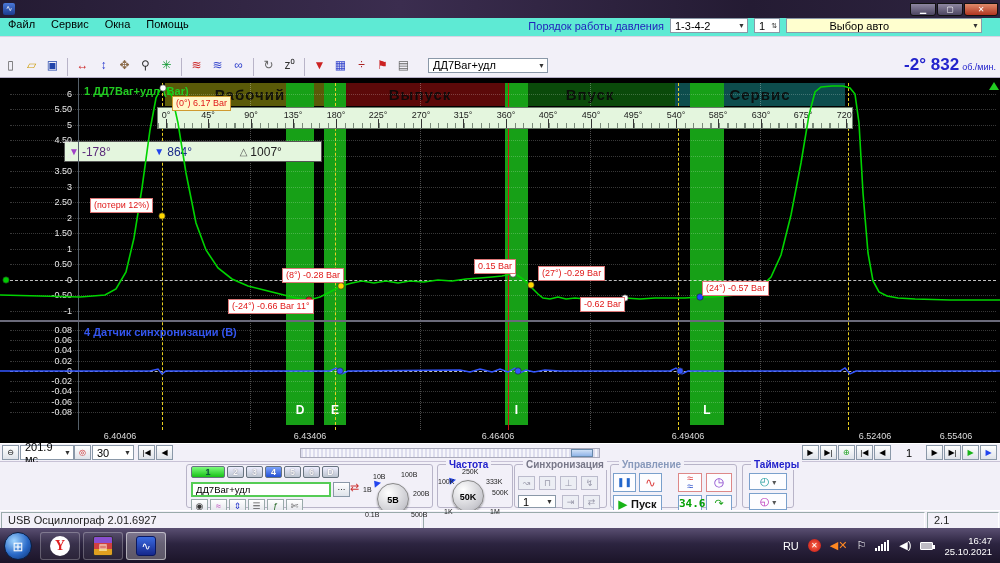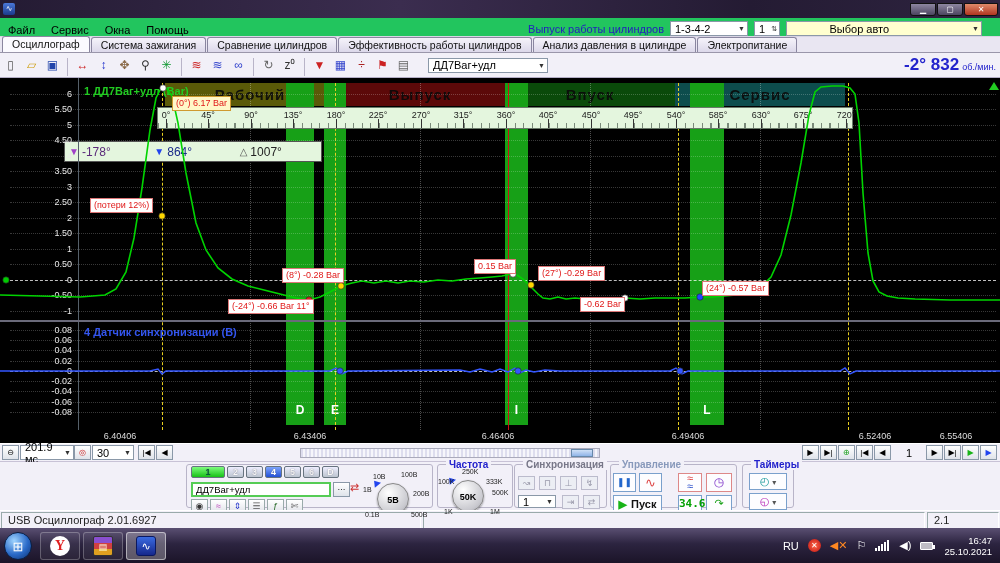--- a/index.html
+++ b/index.html
@@ -13,22 +13,22 @@
     display:flex; align-items:center; color:#fff; }
   #app-icon { width:12px; height:12px; margin:0 4px 0 3px; background:linear-gradient(#4a78d8,#1b3a8c);
     border-radius:2px; color:#fff; font-size:8px; line-height:12px; text-align:center; }
   #title-text { font-size:11px; text-shadow:0 1px 2px #000; }
   #winbtns { margin-left:auto; display:flex; margin-right:2px; }
   .wbtn { width:26px; height:13px; margin-left:1px; border:1px solid #111; border-radius:0 0 3px 3px;
     background:linear-gradient(#8d86a0,#4c4560); color:#fff; font-size:8px; line-height:11px; text-align:center; }
   .wbtn.close { background:linear-gradient(#e08a6a,#b03520); width:34px; }
 
   
-  #menubar { position:absolute; left:0; top:18px; width:1000px; height:19px; background:#22c55e;
-    border-bottom:1px solid #d8d4e4; display:flex; align-items:flex-end; }
+  #menubar { position:absolute; left:0; top:18px; width:1000px; height:19px; background:#5eead4;
+    border-bottom:1px solid #d8d4e4; display:flex; align-items:flex-start; }
   .menu-item { padding:2px 8px; color:#000; }
   #menubar-right { margin-left:auto; display:flex; align-items:center; }
   #cyl-label { color:#2222bb; margin-right:6px; }
   .combo { background:#fff; border:1px solid #8a98a8; height:15px; display:flex; align-items:center;
     padding:0 2px 0 4px; font-size:11px; }
   .combo .arr { margin-left:auto; font-size:7px; color:#333; padding-left:6px; }
   #cyl-combo { width:78px; margin-right:6px; }
   #cyl-spin { width:26px; margin-right:6px; }
   #auto-combo { width:196px; background:#ffffcf; margin-right:18px; }
   #auto-combo span:first-child { margin:0 auto; }
@@ -169,44 +169,36 @@
     <div id="winbtns">
       <div class="wbtn">▁</div>
       <div class="wbtn">▢</div>
       <div class="wbtn close">✕</div>
     </div>
   </div>
 
   <div id="menubar">
     <span id="menu-items"><span class="menu-item">Файл</span><span class="menu-item">Сервис</span><span class="menu-item">Окна</span><span class="menu-item">Помощь</span></span>
     <div id="menubar-right">
-      <span id="cyl-label">Выпуск работы цилиндров</span>
+      <span id="cyl-label">Порядок работы давления</span>
       <div class="combo" id="cyl-combo">
         <span>1-3-4-2</span>
           <span class="arr">▼</span>
       </div>
       <div class="combo" id="cyl-spin">
         <span>1</span>
           <span class="arr">⇅</span>
       </div>
       <div class="combo" id="auto-combo">
         <span>Выбор авто</span>
           <span class="arr">▼</span>
       </div>
     </div>
   </div>
 
-  <div id="tabs">
-      <div class="tab active">Осциллограф</div>
-      <div class="tab">Система зажигания</div>
-      <div class="tab">Сравнение цилиндров</div>
-      <div class="tab">Эффективность работы цилиндров</div>
-      <div class="tab">Анализ давления в цилиндре</div>
-      <div class="tab">Электропитание</div>
-    </div>
 
   <div id="toolbar">
     <span id="toolbar-icons"><span class="tbtn" style="color: rgb(85, 85, 85); display: inline-block;">▯</span><span class="tbtn" style="color: rgb(204, 153, 0); display: inline-block;">▱</span><span class="tbtn" style="color: rgb(34, 68, 170); display: inline-block;">▣</span><span class="tsep" style="display: inline-block; vertical-align: middle;"></span><span class="tbtn" style="color: rgb(204, 34, 34); display: inline-block;">↔</span><span class="tbtn" style="color: rgb(34, 51, 204); display: inline-block;">↕</span><span class="tbtn" style="color: rgb(136, 102, 68); display: inline-block;">✥</span><span class="tbtn" style="color: rgb(51, 51, 51); display: inline-block;">⚲</span><span class="tbtn" style="color: rgb(17, 153, 51); display: inline-block;">✳</span><span class="tsep" style="display: inline-block; vertical-align: middle;"></span><span class="tbtn" style="color: rgb(204, 34, 34); display: inline-block;">≋</span><span class="tbtn" style="color: rgb(51, 68, 204); display: inline-block;">≋</span><span class="tbtn" style="color: rgb(51, 68, 204); display: inline-block;">∞</span><span class="tsep" style="display: inline-block; vertical-align: middle;"></span><span class="tbtn" style="color: rgb(102, 102, 102); display: inline-block;">↻</span><span class="tbtn" style="color: rgb(51, 51, 51); display: inline-block;">z⁰</span><span class="tsep" style="display: inline-block; vertical-align: middle;"></span><span class="tbtn" style="color: rgb(204, 34, 34); display: inline-block;">▼</span><span class="tbtn" style="color: rgb(51, 68, 204); display: inline-block;">▦</span><span class="tbtn" style="color: rgb(170, 34, 34); display: inline-block;">÷</span><span class="tbtn" style="color: rgb(204, 34, 34); display: inline-block;">⚑</span><span class="tbtn" style="color: rgb(102, 102, 102); display: inline-block;">▤</span></span>
     <div class="combo" id="preset-combo">
       <span>ДД7Ваг+удл</span>
         <span class="arr">▼</span>
     </div>
     <div id="rpm">
       <span>-2°</span>&nbsp;<span>832</span>
       <span class="unit">об./мин.</span>

